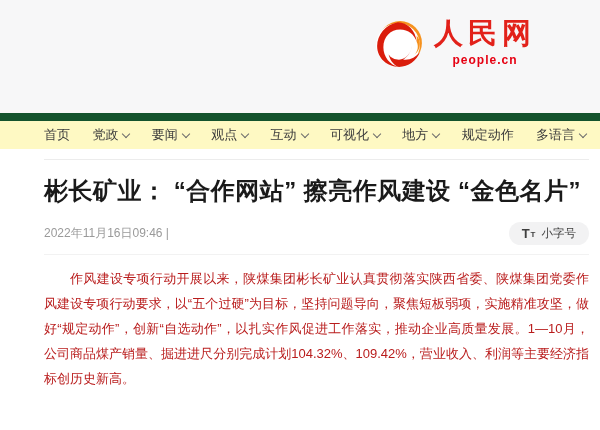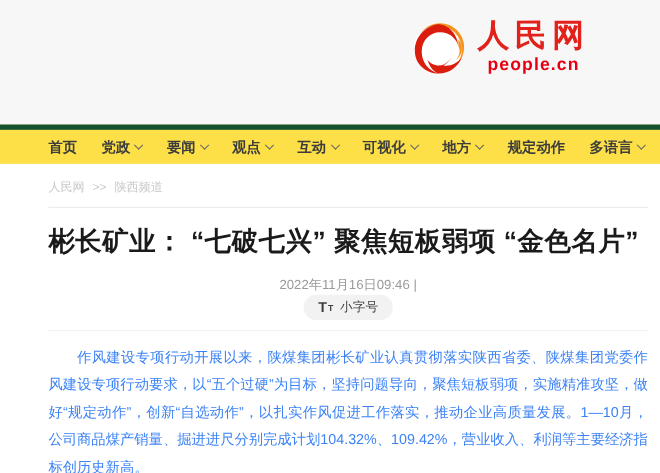--- a/index.html
+++ b/index.html
@@ -13,30 +13,29 @@
   
   .header { position:relative; height:113px; background:#f7f7f8; }
   .logo { position:absolute; left:374px; top:18px; display:flex; align-items:center; cursor:pointer; }
   .logo-ball { width:50px; height:50px; margin-right:10px; }
   .logo-text { display:flex; flex-direction:column; align-items:center; }
   .logo-cn {
     color:#e2211a; font-weight:900; font-size:29px; line-height:30px;
     letter-spacing:5px; white-space:nowrap; font-family:"Liberation Serif","DejaVu Serif",serif;
   }
   .logo-en {
-    color:#e60012; font-weight:700; font-size:16px; line-height:18px;
+    color:#e60012; font-weight:700; font-size:12px; line-height:18px;
     letter-spacing:1px; margin-top:3px;
   }
 
   
   .nav {
-    height:36px; background:#fde047; border-top:5px solid #14532d;
+    height:36px; background:#fef9c3; border-top:8px solid #14532d;
     display:flex; align-items:center; justify-content:space-between;
     padding:0 14px 0 44px;
-    font-weight:bold;
   }
   .nav-item {
     font-size:13px; color:#3c3c3c; cursor:pointer; white-space:nowrap;
     display:inline-flex; align-items:center;
   }
   .caret {
     display:inline-block; width:6px; height:6px; margin-left:5px; margin-top:-3px;
     border-right:1.5px solid #6b6b6b; border-bottom:1.5px solid #6b6b6b;
     transform:rotate(45deg);
   }
@@ -47,34 +46,34 @@
   .breadcrumb a { color:#c9c9c9; text-decoration:none; cursor:pointer; }
   .crumb-sep { margin:0 4px; }
   .top-divider { margin-top:10px; border-bottom:1px solid #ececec; }
 
   .article-title {
     margin-top:15px; font-size:24px; line-height:31px; font-weight:700;
     color:#1a1a1a; letter-spacing:0.5px;
   }
 
   .meta-row {
-    margin-top:16px; display:flex; align-items:center; justify-content:space-between;flex-direction:column;
+    margin-top:16px; display:flex; align-items:center; justify-content:space-between;
   }
   .article-date { font-size:12px; color:#9a9a9a; }
   .fontsize-pill {
     display:inline-flex; align-items:center; background:#f2f2f3;
     border-radius:13px; padding:4px 13px; cursor:pointer; color:#3f3f3f;
     font-size:11.5px;
   }
   .t-big { font-size:13px; font-weight:700; line-height:1; }
   .t-small { font-size:8px; font-weight:700; line-height:1; margin:3px 6px 0 1px; }
   .meta-divider { margin-top:9px; border-bottom:1px solid #f2f2f2; }
 
   .article-body {
-    margin-top:11px; font-size:13px; line-height:25px; color:#3b82f6;
+    margin-top:11px; font-size:13px; line-height:25px; color:#b91c1c;
     text-align:justify; text-indent:2em;
   }
 </style>
 </head>
 <body>
 
 <div class="header">
   <div class="logo">
     <svg class="logo-ball" viewBox="0 0 48 48">
       <circle cx="25" cy="23" r="21" fill="#f6921e"></circle>
@@ -122,29 +121,24 @@
       <span>规定动作</span>
     </span>
   <span class="nav-item">
       <span>多语言</span>
       <span class="caret"></span>
     </span>
 </div>
 
 <div class="content">
 
-  <div class="breadcrumb">
-    <a>人民网</a>
-    <span class="crumb-sep">&gt;&gt;</span>
-    <a>陕西频道</a>
-  </div>
 
   <div class="top-divider"></div>
 
-  <h1 class="article-title">彬长矿业： “七破七兴” 聚焦短板弱项 “金色名片”</h1>
+  <h1 class="article-title">彬长矿业： “合作网站” 擦亮作风建设 “金色名片”</h1>
 
   <div class="meta-row">
     <span class="article-date">2022年11月16日09:46 |</span>
     <span class="fontsize-pill">
       <span class="t-big">T</span>
       <span class="t-small">T</span>
       <span>小字号</span>
     </span>
   </div>
 

